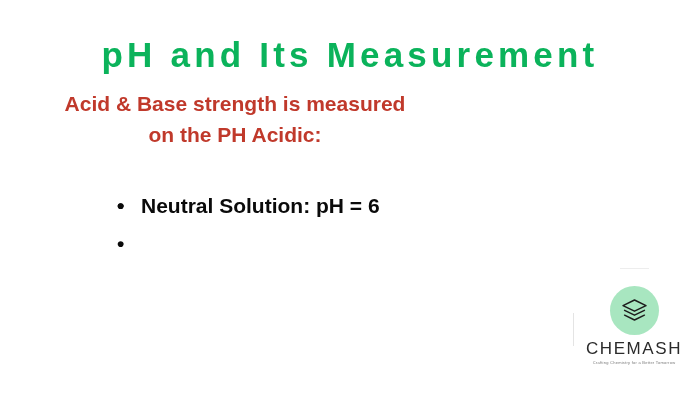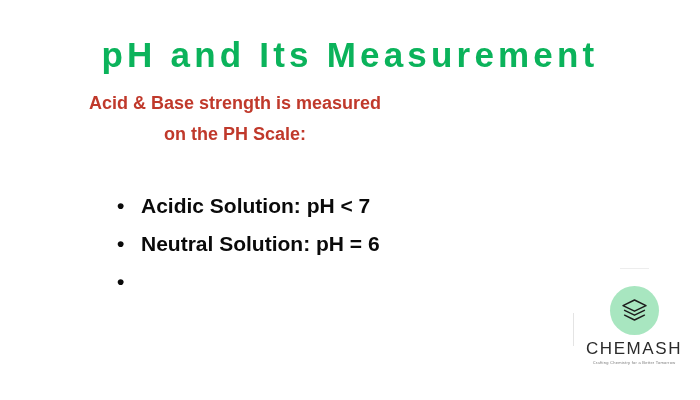--- a/index.html
+++ b/index.html
@@ -39,21 +39,21 @@
   }
 
   
   .subtitle-block {
     position: absolute;
     left: 40px;
     top: 88px;
     width: 390px;
     text-align: center;
     color: #C0392B;
-    font-size: 18px;
+    font-size: 21px;
     font-weight: bold;
     line-height: 31px;
   }
   .subtitle-line {
     display: block;
     white-space: nowrap;
   }
 
   
   .bullet-list {
@@ -141,27 +141,26 @@
 </style>
 </head>
 <body>
 
 <div class="slide">
 
   <h1 class="slide-title">pH and Its Measurement</h1>
 
   <div class="subtitle-block">
     <span class="subtitle-line">Acid &amp; Base strength is measured</span>
-    <span class="subtitle-line">on the PH Scale:</span>
+    <span class="subtitle-line">on the PH Acidic:</span>
   </div>
 
   <ul class="bullet-list">
     <li class="bullet-item">
       <span class="bullet-dot">•</span>
-      <span>Acidic Solution: pH &lt; 7</span>
     </li>
     <li class="bullet-item">
       <span class="bullet-dot">•</span>
       <span>Neutral Solution: pH = 6</span>
     </li>
     <li class="bullet-item">
       <span class="bullet-dot">•</span>
     </li>
   </ul>
 

